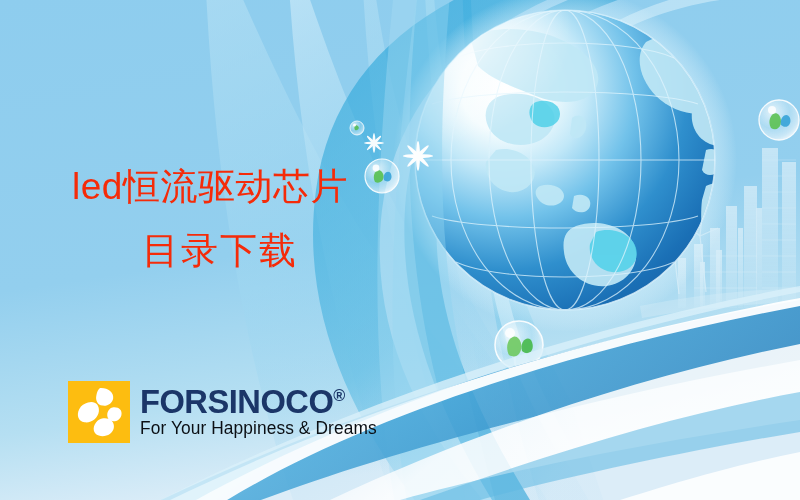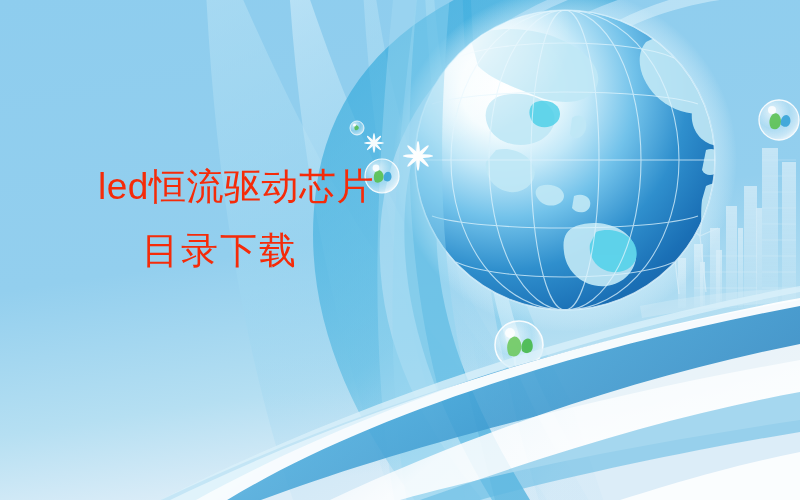--- a/index.html
+++ b/index.html
@@ -23,21 +23,21 @@
   .headline {
     position: absolute;
     color: #f52b09;
     font-family: "Liberation Sans", sans-serif;
     font-weight: 400;
     white-space: nowrap;
     letter-spacing: 0.5px;
     line-height: 1;
   }
   #headline-1 {
-    left: 98px;
+    left: 72px;
     top: 168px;
     font-size: 37px;
   }
   #headline-2 {
     left: 98px;
     top: 232px;
     font-size: 37px;
     letter-spacing: 2px;
     margin-left: 44px;
   }
@@ -327,14 +327,29 @@
         <path d="M420,500 C560,450 680,414 800,392 L800,432 C690,450 560,478 480,500 Z" fill="#5fb8e2" opacity="0.55"></path>
         <path d="M160,500 C340,410 560,330 800,286 L800,292 C570,336 352,414 196,500 Z" fill="#d9f0fa" opacity="0.8"></path>
         <path d="M620,500 C690,478 740,464 800,452 L800,500 Z" fill="#ffffff" opacity="0.85"></path>
       </g>
     </g>
   </svg>
 
   <div class="headline" id="headline-1">led恒流驱动芯片</div>
   <div class="headline" id="headline-2">目录下载</div>
 
+  <div id="logo">
+    <svg id="logo-mark" viewBox="0 0 62 62" xmlns="http://www.w3.org/2000/svg">
+      <rect x="0" y="0" width="62" height="62" fill="#FDBD10"></rect>
+      <g fill="#ffffff">
+        <path d="M32.0,7.0 C39.5,6.4 46.0,11.0 45.2,17.2 C44.6,22.0 39.5,25.5 34.3,24.6 C29.6,23.8 27.2,19.4 28.4,14.2 C29.1,10.8 30.2,8.3 32.0,7.0 Z"></path>
+        <path d="M20.0,21.5 C26.8,19.5 31.6,23.6 30.9,30.2 C30.2,37.0 23.4,42.4 16.4,41.3 C10.6,40.4 8.1,34.3 11.2,28.2 C13.3,24.1 16.4,22.5 20.0,21.5 Z"></path>
+        <path d="M44.5,26.5 C50.5,25.6 54.6,29.0 53.4,34.2 C52.3,39.0 46.6,41.8 42.4,39.5 C38.6,37.4 38.3,31.6 41.3,28.4 C42.3,27.3 43.3,26.7 44.5,26.5 Z"></path>
+        <path d="M34.0,37.5 C41.5,36.0 47.0,40.5 45.8,47.0 C44.7,53.0 37.2,56.8 30.8,54.6 C25.2,52.7 24.0,46.4 28.2,41.2 C29.9,39.1 31.9,37.9 34.0,37.5 Z"></path>
+      </g>
+    </svg>
+    <div id="logo-text">
+      <div id="logo-wordmark"><span>FORSINOCO</span><span class="reg">®</span></div>
+      <div id="logo-tagline">For Your Happiness &amp; Dreams</div>
+    </div>
+  </div>
 
 </div>
 
 </body></html>

